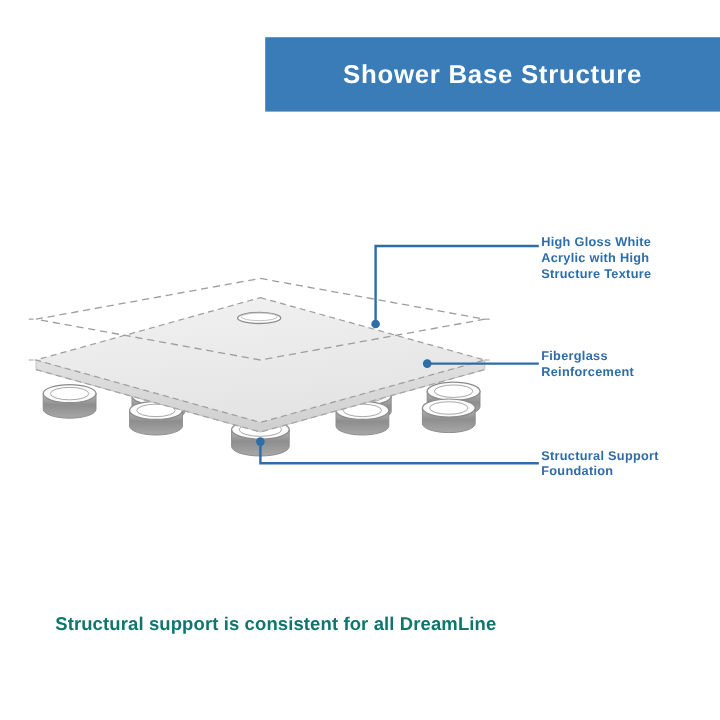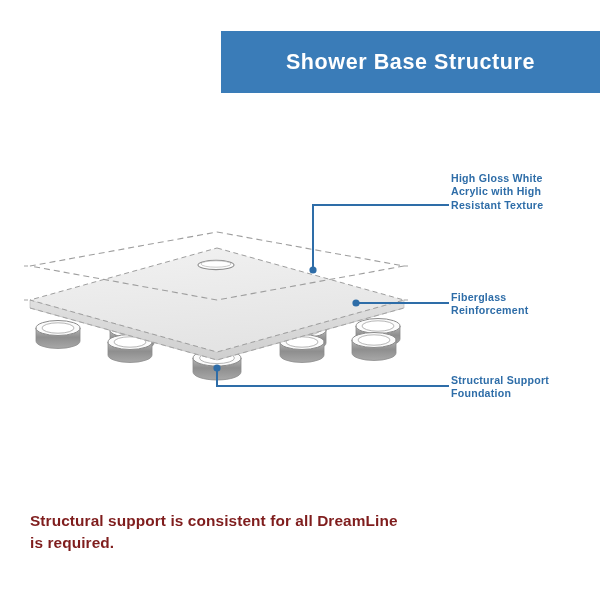--- a/index.html
+++ b/index.html
@@ -60,31 +60,31 @@
   .callout {
     position: absolute;
     color: #2e6da8;
     font-size: 10.6px;
     font-weight: bold;
     line-height: 13.4px;
     letter-spacing: 0.25px;
     font-family: "Liberation Sans", sans-serif;
     white-space: nowrap;
   }
-  .callout-1 { left: 451px; top: 172px; }
+  .callout-1 { left: 451px; top: 196px; }
   .callout-2 { left: 451px; top: 291px; }
   .callout-3 { left: 451px; top: 374px; }
 
   
   .caption {
     position: absolute;
-    left: 30px;
+    left: 46px;
     top: 510px;
     width: 420px;
-    color: #7f1d1d;
+    color: #0f766e;
     font-size: 15.4px;
     font-weight: bold;
     line-height: 21.5px;
     letter-spacing: 0.1px;
     font-family: "Liberation Sans", sans-serif;
   }
   .caption-line { display: block; white-space: nowrap; }
 </style>
 </head>
 <body>
@@ -202,31 +202,30 @@
       <g>
         <path d="M 217 368 L 217 386 L 448 386" fill="none" stroke="#2e6da8" stroke-width="2" stroke-linecap="square"></path>
         <circle cx="217" cy="368" r="3.6" fill="#2e6da8"></circle>
       </g>
     </g>
   </svg>
 
   <div class="callout callout-1">
     <div>High Gloss White</div>
     <div>Acrylic with High</div>
-    <div>Resistant Texture</div>
+    <div>Structure Texture</div>
   </div>
 
   <div class="callout callout-3">
     <div>Structural Support</div>
     <div>Foundation</div>
   </div>
 
   <div class="callout callout-2">
     <div>Fiberglass</div>
     <div>Reinforcement</div>
   </div>
 
   <div class="caption">
     <span class="caption-line">Structural support is consistent for all DreamLine</span>
-    <span class="caption-line">is required.</span>
   </div>
 
 </div>
 
 </body></html>

